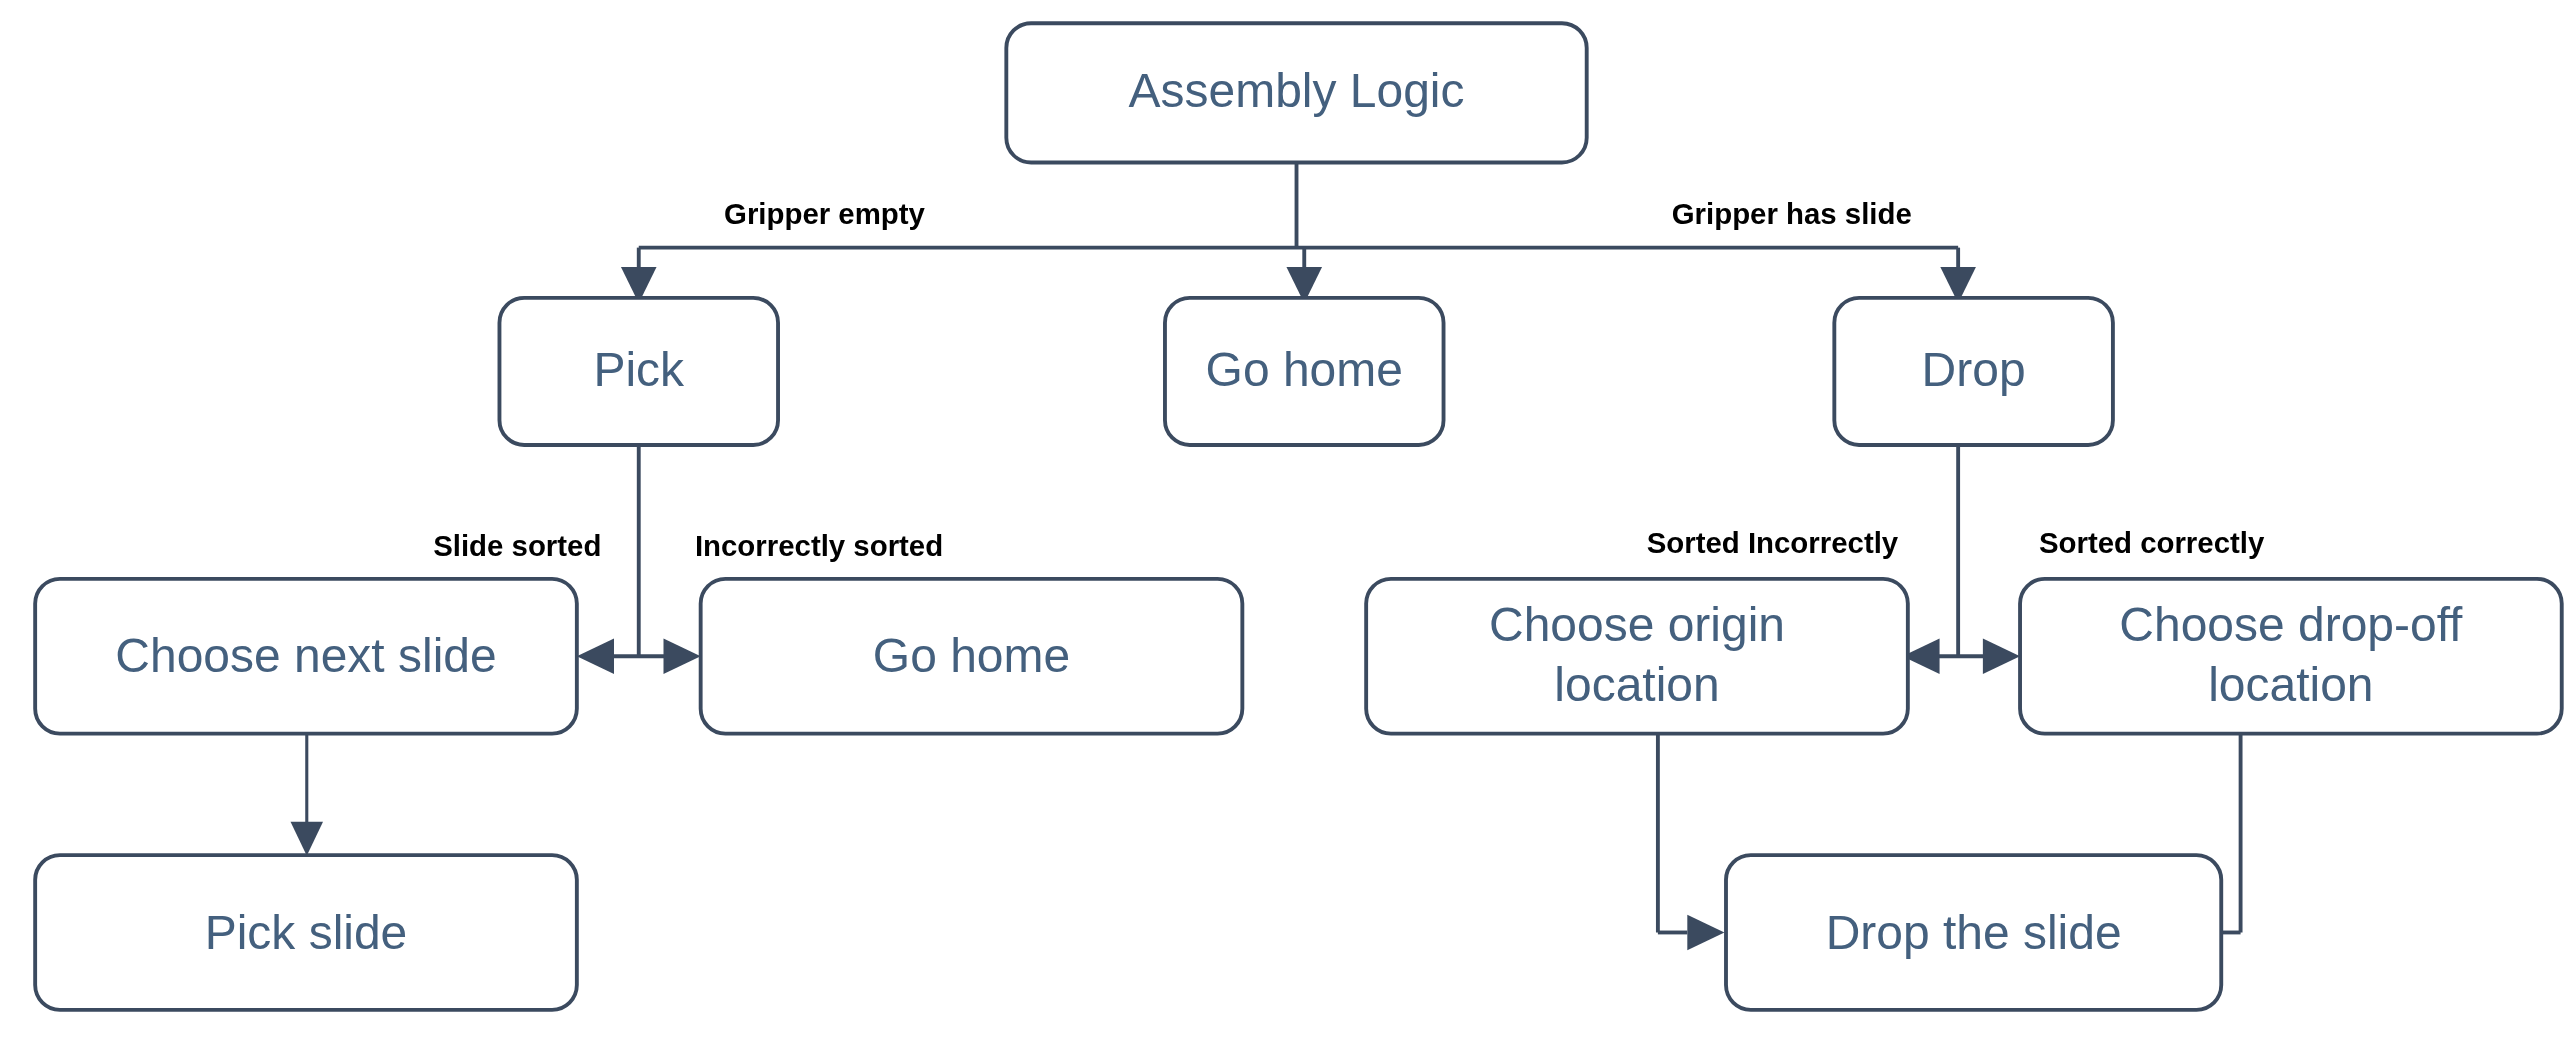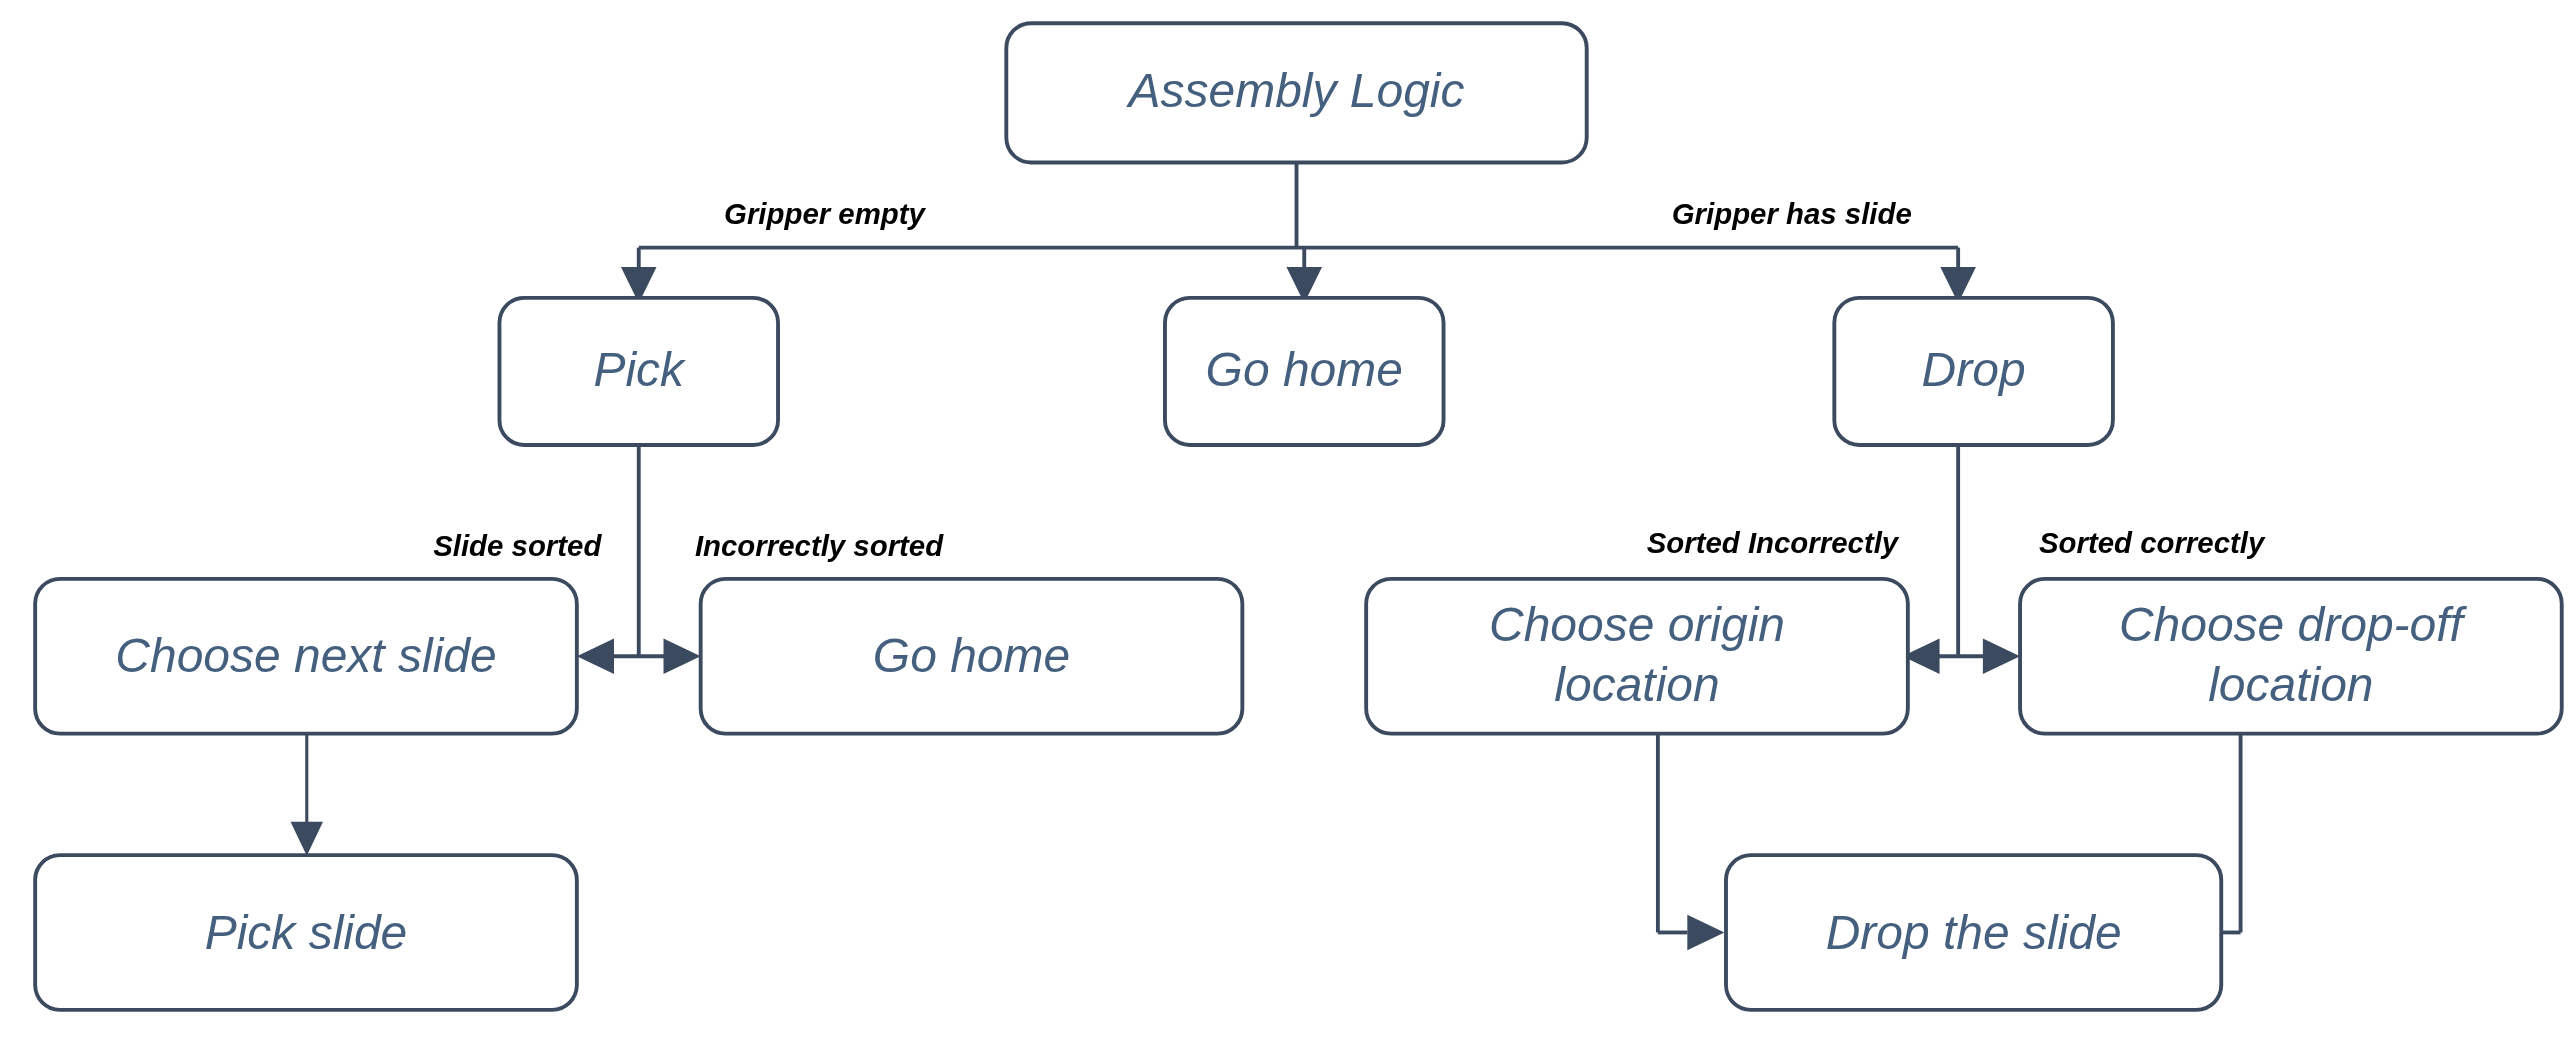--- a/index.html
+++ b/index.html
@@ -11,21 +11,20 @@
     width: 2576px;
     height: 1047px;
     overflow: hidden;
     font-family: "Liberation Sans", sans-serif;
   }
   #diagram-root {
     position: relative;
     width: 2576px;
     height: 894px;
     background: #ffffff;
-    font-style: italic;
   }
   svg#flow {
     position: absolute;
     top: 0;
     left: 0;
     width: 2576px;
     height: 1047px;
     display: block;
   }
   .node-box {

